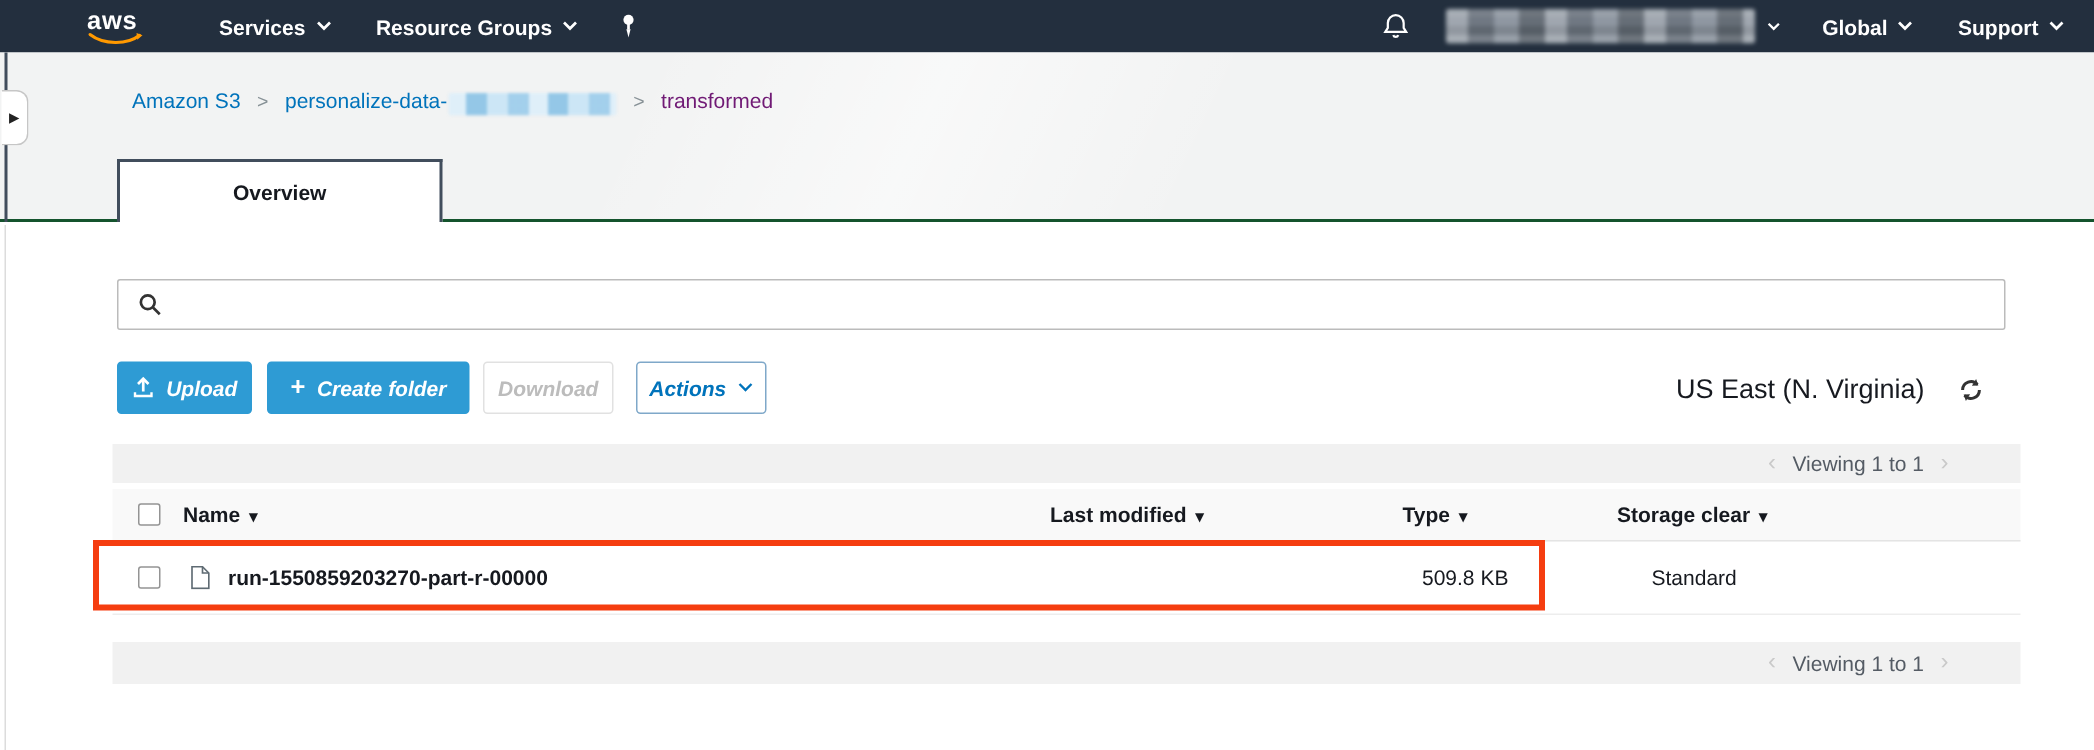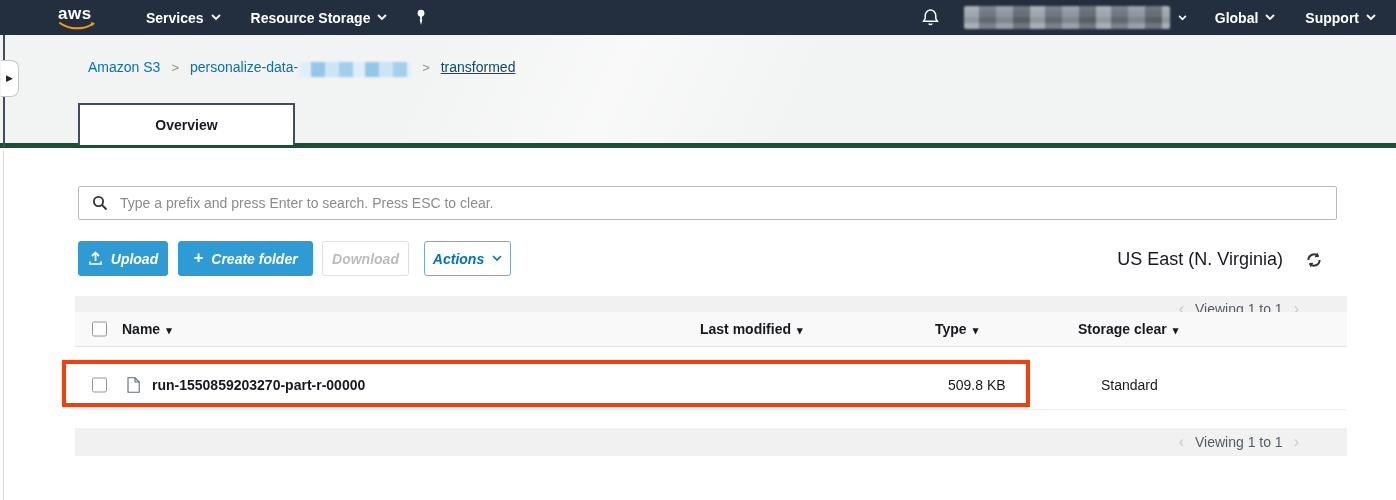--- a/index.html
+++ b/index.html
@@ -20,34 +20,34 @@
   .acct { display:flex; align-items:center; gap:8px; margin-left:24px; cursor:pointer; }
   .blur-nav { width:206px; height:23px; border-radius:2px; background-color:#78828e;
     background-image:repeating-linear-gradient(90deg, rgba(255,255,255,.25) 0 15px, rgba(0,0,0,.12) 15px 32px, rgba(255,255,255,.12) 32px 49px, rgba(0,0,0,.20) 49px 66px),
                      repeating-linear-gradient(0deg, rgba(255,255,255,.14) 0 6px, rgba(0,0,0,.10) 6px 12px, rgba(255,255,255,.06) 12px 18px);
     filter:blur(1.3px); }
   .nav-right .nav-item.global { margin-left:28px; }
   .nav-right .nav-item.support { margin-left:30px; }
 
   
   .grayzone { position:absolute; top:35px; left:0; width:100%; height:113px; background:#f2f3f3;
-              border-bottom:5px solid #14532d; }
+              border-bottom:2px solid #14532d; }
   .grayzone::after { content:""; position:absolute; inset:0;
     background:linear-gradient(115deg, transparent 30%, rgba(255,255,255,.5) 44%, transparent 58%); pointer-events:none; }
   .leftbar-dark { position:absolute; left:3px; top:0; width:2px; height:113px; background:#414d5c; }
   .leftbar-light { position:absolute; left:3px; top:150px; width:1px; height:350px; background:#dcdcdc; }
   .expander { position:absolute; left:1px; top:60px; width:18px; height:37px; background:#fff;
               border:1px solid #c6c6c6; border-left:none; border-radius:0 8px 8px 0;
               display:flex; align-items:center; justify-content:center; z-index:4; cursor:pointer; }
   .expander span { font-size:9px; color:#222; line-height:1; }
 
   .breadcrumb { position:absolute; left:88px; top:24px; font-size:14px; display:flex; align-items:center; z-index:2; }
   .bc-link { color:#0073bb; cursor:pointer; display:flex; align-items:center; }
   .bc-sep { color:#879196; margin:0 11px; font-size:13px; }
-  .bc-current { color:#0c4a6e;text-decoration:underline; }
+  .bc-current { color:#701a75; }
   .blur-bc { display:inline-block; width:112px; height:15px; border-radius:2px; margin-left:1px;
     background-color:#b9dcf2;
     background-image:repeating-linear-gradient(90deg, rgba(255,255,255,.55) 0 12px, rgba(0,115,187,.20) 12px 26px, rgba(255,255,255,.28) 26px 40px, rgba(0,115,187,.12) 40px 54px);
     filter:blur(1.2px); transform:translateY(2px); }
 
   .tab { position:absolute; left:78px; bottom:-2px; width:217px; height:42px; background:#fff;
          border:2px solid #414d5c; border-bottom:none; z-index:3;
          display:flex; align-items:center; justify-content:center;
          font-size:14px; font-weight:bold; color:#16191f; cursor:pointer; }
 
@@ -74,21 +74,21 @@
 
   
   .band { position:absolute; left:75px; width:1272px; background:#f1f1f1;
           display:flex; align-items:center; justify-content:flex-end; padding-right:48px; gap:11px;
           font-size:14px; color:#545b64; }
   .band.top { top:296px; height:26px; }
   .band.bottom { top:428px; height:28px; }
   .pg-chev { color:#c9c9c9; font-size:16px; cursor:pointer; line-height:1; }
 
   
-  .thead { position:absolute; left:75px; top:312px; width:1272px; height:35px; background:#f9f9f9;
+  .thead { position:absolute; left:75px; top:326px; width:1272px; height:35px; background:#f9f9f9;
            border-bottom:1px solid #e4e4e4; }
   .trow { position:absolute; left:75px; top:362px; width:1272px; height:45px; background:#fff; }
   .cell { position:absolute; top:50%; transform:translateY(-50%); white-space:nowrap; font-size:14px; color:#16191f; }
   .th-cell { font-weight:bold; cursor:pointer; }
   .sortglyph { font-size:11px; margin-left:6px; color:#16191f; }
   .cb { position:absolute; top:50%; transform:translateY(-50%); width:15px; height:15px; background:#fff;
         border:1px solid #949494; border-radius:2px; cursor:pointer; }
   .fname { font-weight:bold; cursor:pointer; }
   .fileicon { position:absolute; top:50%; transform:translateY(-50%); display:flex; }
   .rowdivider { position:absolute; left:75px; top:409px; width:1272px; height:1px; background:#ededed; }
@@ -109,21 +109,21 @@
         <path d="M33 1 L37 2.5 L33.5 5.5 Z" fill="#ff9900"></path>
       </svg>
     </div>
     <div class="nav-item svc">
       <span>Services</span>
       <svg width="10" height="7" viewBox="0 0 10 7">
           <path d="M1 1 L5 5 L9 1" stroke="#fff" stroke-width="1.8" fill="none"></path>
         </svg>
     </div>
     <div class="nav-item rg">
-      <span>Resource Storage</span>
+      <span>Resource Groups</span>
       <svg width="10" height="7" viewBox="0 0 10 7">
           <path d="M1 1 L5 5 L9 1" stroke="#fff" stroke-width="1.8" fill="none"></path>
         </svg>
     </div>
     <div class="pin">
       <svg width="14" height="17" viewBox="0 0 14 17">
         <circle cx="7" cy="4.2" r="3.4" fill="#fff"></circle>
         <rect x="6.1" y="6.5" width="1.8" height="4.2" fill="#fff"></rect>
         <path d="M7 16 L5.6 10.5 L8.4 10.5 Z" fill="#fff"></path>
       </svg>
@@ -173,21 +173,20 @@
   <div class="expander">
       <span>▶</span>
     </div>
   <div class="leftbar-light"></div>
 
   <div class="searchbox">
     <svg width="16" height="16" viewBox="0 0 16 16">
       <circle cx="6.5" cy="6.5" r="4.6" stroke="#333" stroke-width="1.8" fill="none"></circle>
       <path d="M10 10 L14.5 14.5" stroke="#333" stroke-width="1.8"></path>
     </svg>
-    <input type="text" placeholder="Type a prefix and press Enter to search. Press ESC to clear." style="">
   </div>
 
   <div class="btn btn-upload">
     <svg width="15" height="15" viewBox="0 0 15 15">
       <path d="M7.5 10 V2" stroke="#fff" stroke-width="1.8"></path>
       <path d="M4 5 L7.5 1.5 L11 5" fill="none" stroke="#fff" stroke-width="1.8"></path>
       <path d="M2 10.5 v2.5 h11 v-2.5" fill="none" stroke="#fff" stroke-width="1.6"></path>
     </svg>
     <span>Upload</span>
   </div>

